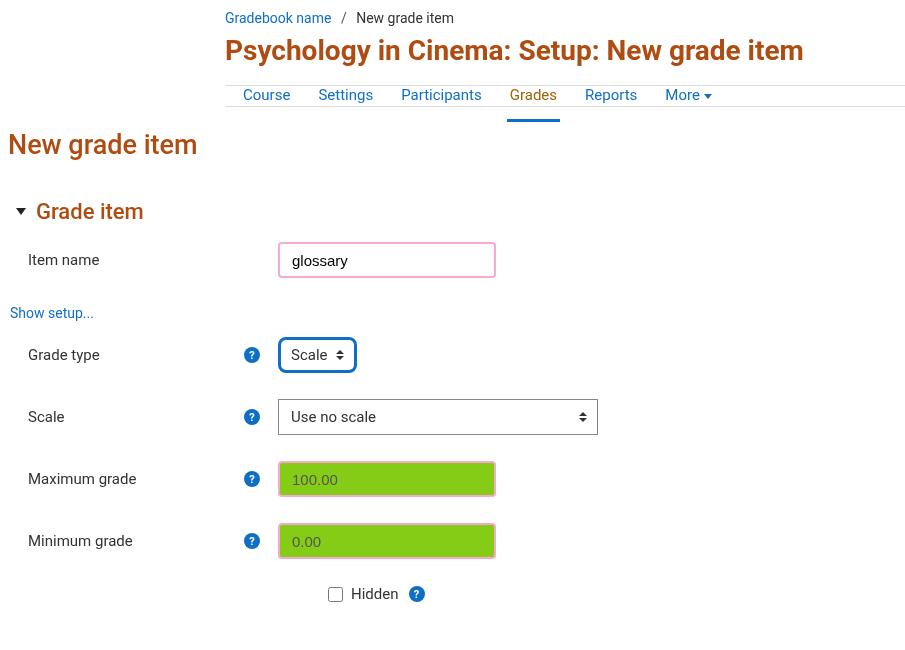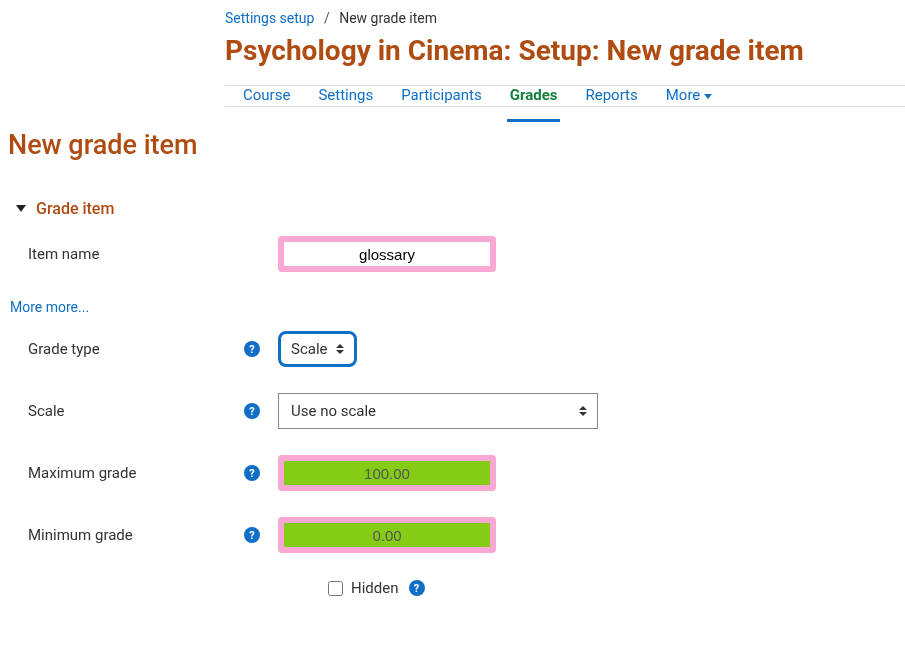--- a/index.html
+++ b/index.html
@@ -31,22 +31,22 @@
       padding: 0 18px;
     }
     .tab {
       color: #0f6fc5;
       text-decoration: none;
       cursor: pointer;
       position: relative;
       padding-bottom: 2px;
     }
     .tab.active {
-      color: #15803d;
-      font-weight: 700;
+      color: #a16207;
+      font-weight: 400;
     }
     .tab.active::after {
       content: "";
       position: absolute;
       left: -3px;
       right: -3px;
       bottom: -16px;
       height: 3px;
       background: #0f6fc5;
     }
@@ -67,21 +67,21 @@
     }
     .group-header {
       display: flex;
       align-items: center;
       gap: 10px;
       margin: 38px 0 18px 16px;
       cursor: pointer;
     }
     .group-header h3 {
       color: #af4c11;
-      font-size: 16px;
+      font-size: 22px;
       font-weight: 500;
     }
     .chev-toggle {
       width: 0; height: 0;
       border-left: 5px solid transparent;
       border-right: 5px solid transparent;
       border-top: 7px solid #222;
     }
     .form-area { padding-left: 8px; }
     .form-row {
@@ -108,26 +108,25 @@
       align-items: center;
       justify-content: center;
       margin-left: auto;
       margin-right: 18px;
       cursor: pointer;
       flex-shrink: 0;
     }
     .input-col { flex: 1; display: flex; align-items: center; }
     .text-input {
       height: 36px;
-      border: 6px solid #f9a8d4;
+      border: 2px solid #f9a8d4;
       border-radius: 4px;
       padding: 0 12px;
       font-size: 15px;
       width: 218px;
-      text-align: center;
     }
     .text-input[readonly] {
       background: #84cc16;
       color: #555;
     }
     .select-wrap {
       position: relative;
       display: inline-flex;
       align-items: center;
       border: 1px solid #888;
@@ -196,21 +195,21 @@
       justify-content: center;
       cursor: pointer;
       margin-left: 2px;
     }
   </style>
 </head>
 <body>
 
 <div class="content-wrap">
   <div class="breadcrumb">
-    <a href="#">Settings setup</a>
+    <a href="#">Gradebook name</a>
     <span class="sep">/</span>
     <span class="current">New grade item</span>
   </div>
 
   <h1 class="page-title">Psychology in Cinema: Setup: New grade item</h1>
 
   <nav class="tabs">
     <a class="tab">Course</a>
     <a class="tab">Settings</a>
     <a class="tab">Participants</a>
@@ -236,21 +235,21 @@
 
   <div class="form-row">
     <div class="label-col">
       <span>Item name</span>
     </div>
     <div class="input-col">
       <input type="text" class="text-input" value="glossary" style="">
     </div>
   </div>
 
-  <a class="show-more">More more...</a>
+  <a class="show-more">Show setup...</a>
 
   <div class="form-row">
     <div class="label-col">
       <span>Grade type</span>
       <span class="help-icon">?</span>
     </div>
     <div class="input-col">
       <div class="select-wrap focused">
         <span>Scale</span>
         <span class="select-arrows">

